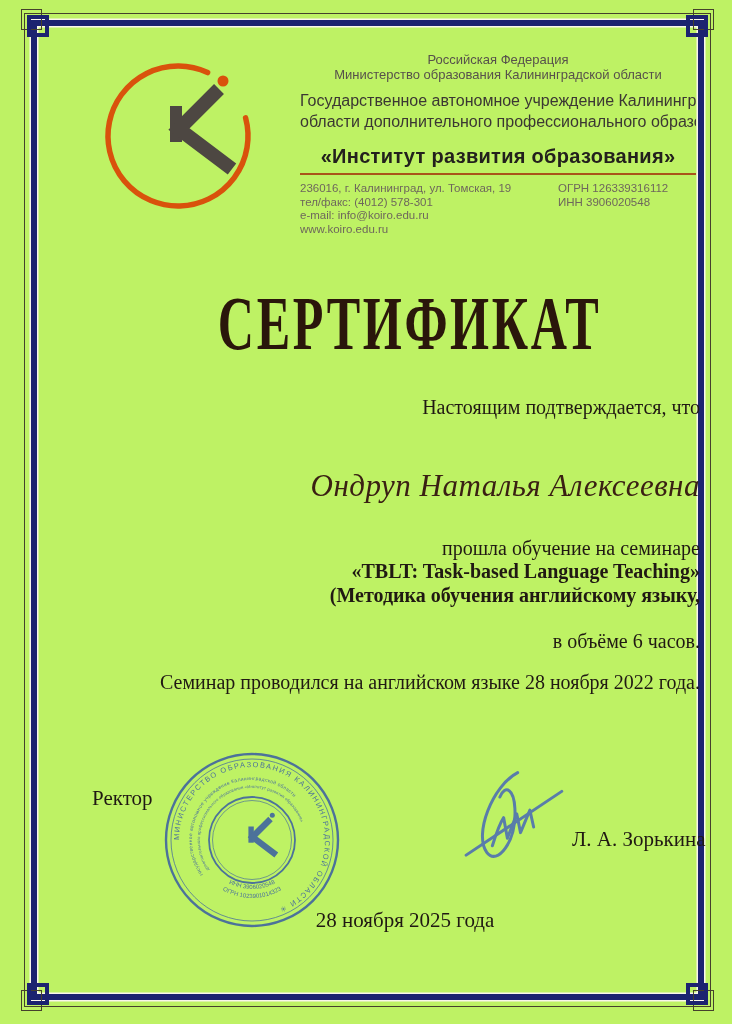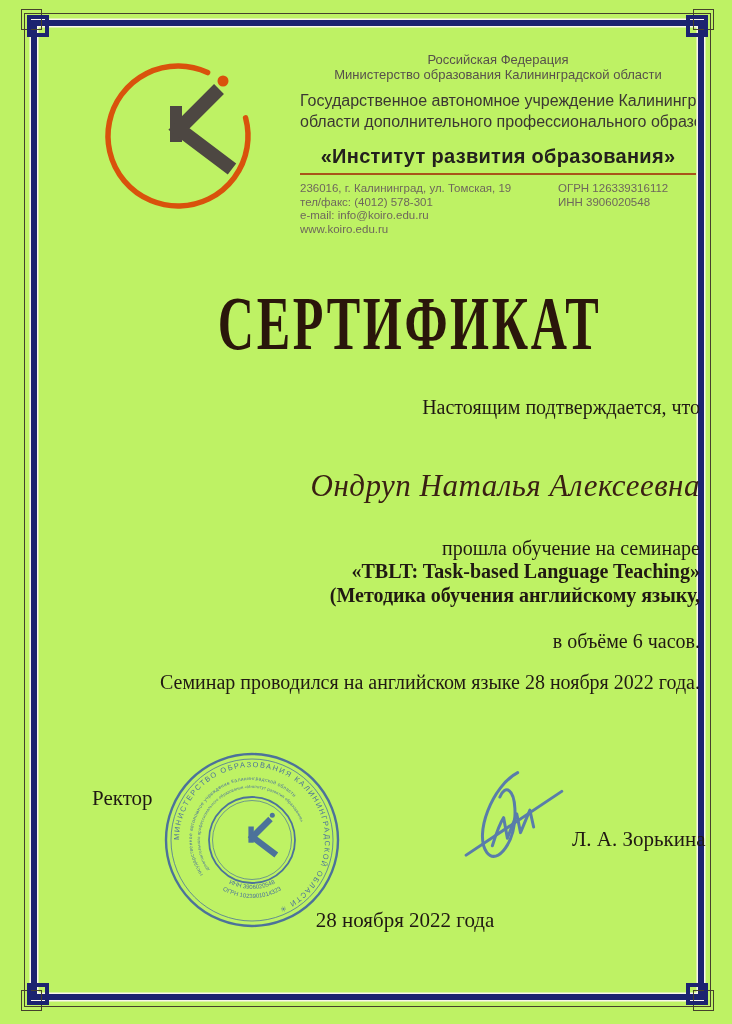--- a/index.html
+++ b/index.html
@@ -153,15 +153,15 @@
 
   <svg class="signature" width="150" height="115" viewBox="0 0 160 120">
     <g fill="none" stroke="#5477ae" stroke-width="3.2" stroke-linecap="round" stroke-linejoin="round" opacity="0.95">
       <path d="M85,10 C58,24 38,76 52,95 C63,110 84,84 82,48 C81,28 72,22 66,36"></path>
       <path d="M58,88 C63,72 66,64 70,58 L74,80 L84,54 L88,74 L98,50 L102,68"></path>
       <path d="M30,98 L132,30"></path>
     </g>
   </svg>
 
   <div class="signer">Л. А. Зорькина</div>
-  <div class="date">28 ноября 2022 года</div>
+  <div class="date">28 ноября 2025 года</div>
 
 </div>
 
 </body></html>

